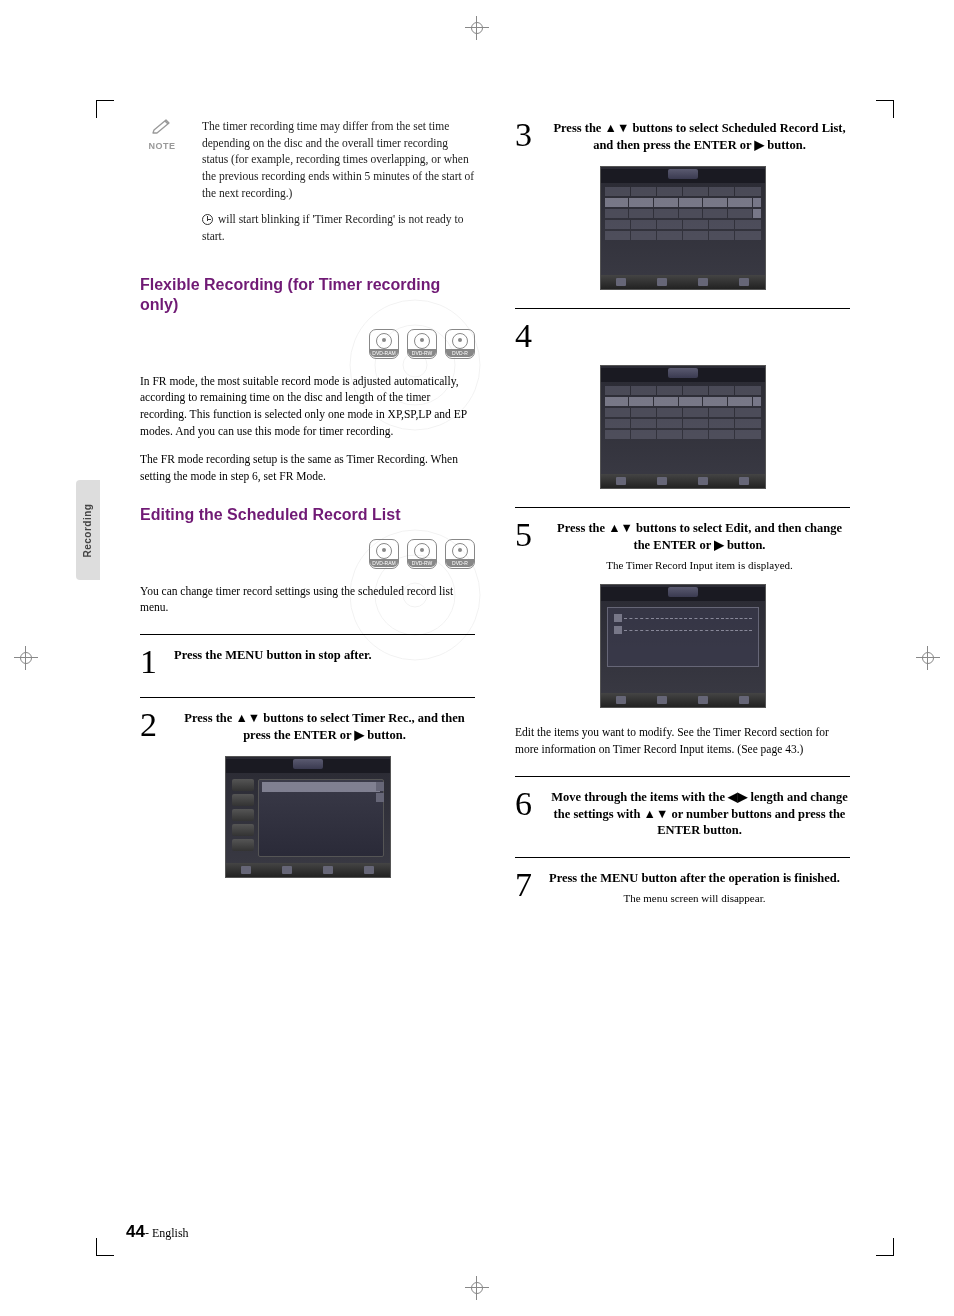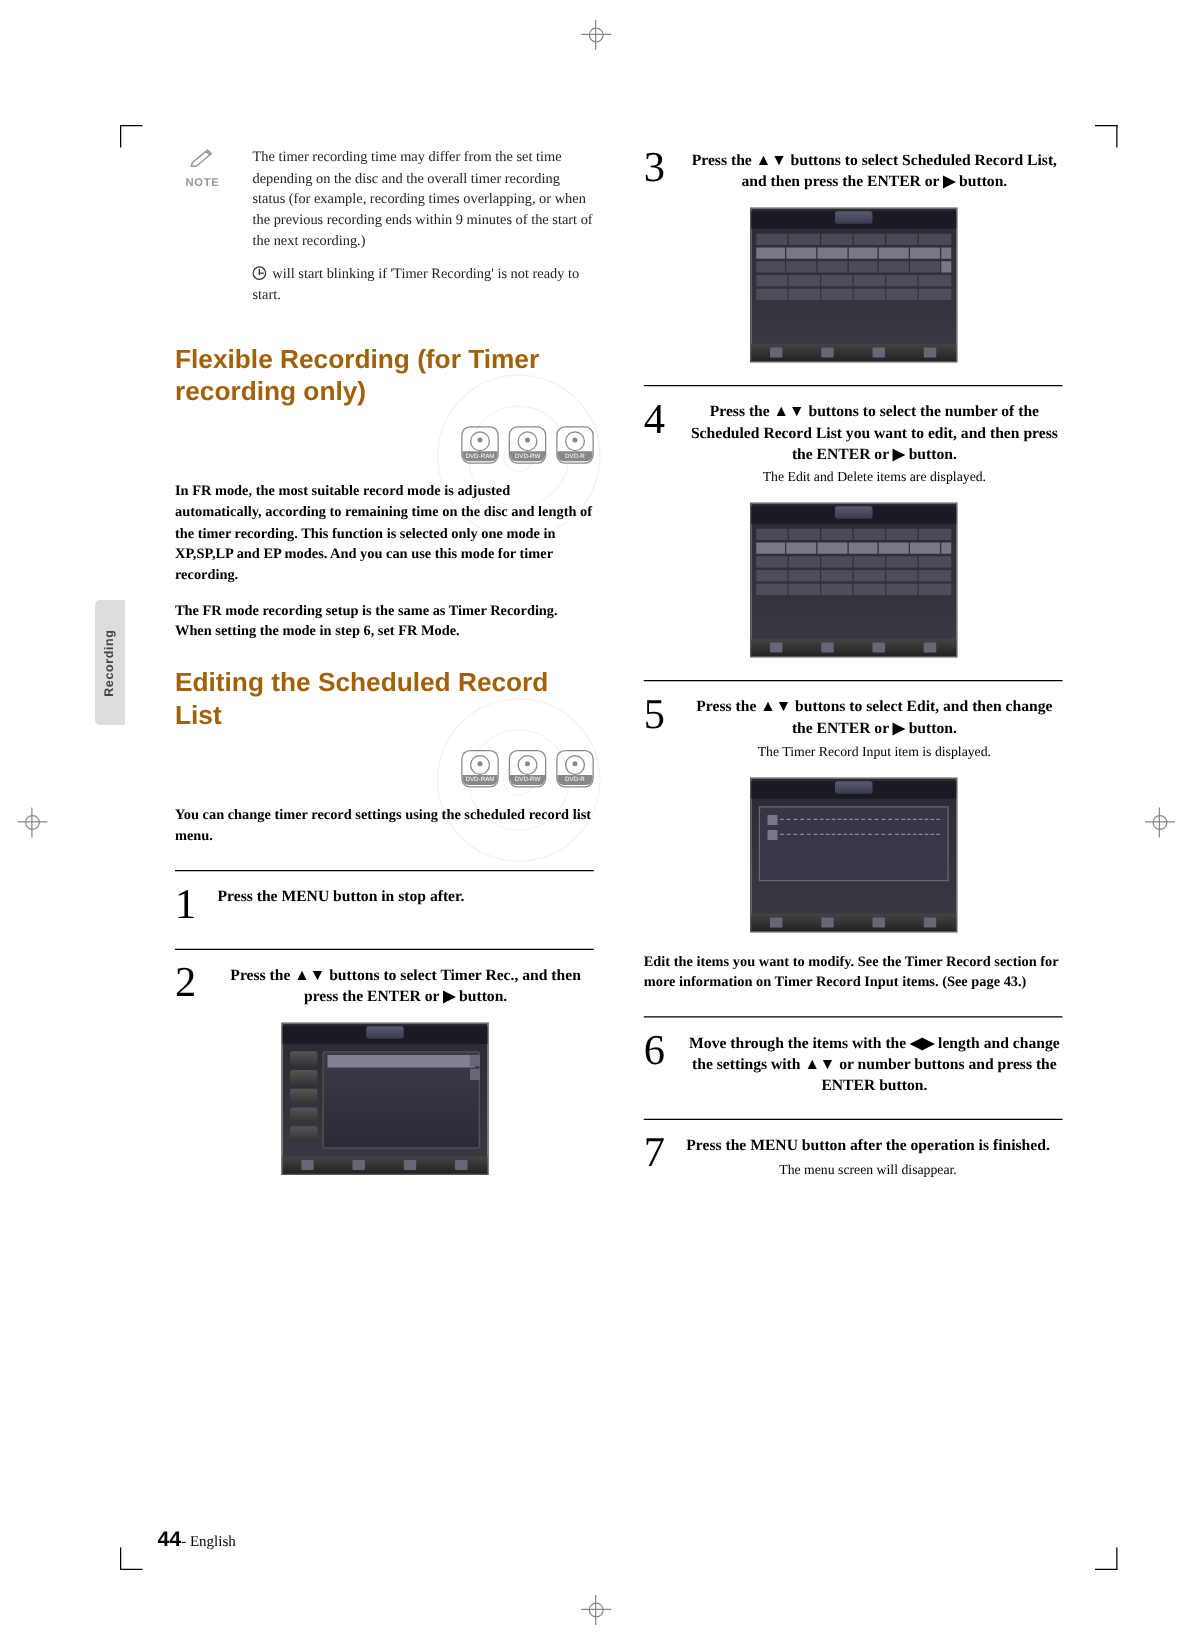--- a/index.html
+++ b/index.html
@@ -28,29 +28,29 @@
   .note-row { display: flex; gap: 18px; margin-bottom: 12px; }
   .note-icon-box { width: 44px; flex-shrink: 0; text-align: center; }
   .note-icon { font-size: 18px; color: #999; }
   .note-label { font-size: 9px; font-weight: bold; font-family: Arial, sans-serif; color: #999; margin-top: 2px; letter-spacing: 0.5px; }
   .note-text { font-size: 11.5px; line-height: 1.45; color: #222; }
   .note-body p { margin-bottom: 10px; }
   .clock-glyph { display: inline-block; width: 11px; height: 11px; border: 1px solid #333; border-radius: 50%; position: relative; vertical-align: -2px; margin-right: 2px; }
   .clock-glyph::before { content: ""; position: absolute; left: 4px; top: 1px; width: 1px; height: 5px; background: #333; }
   .clock-glyph::after { content: ""; position: absolute; left: 4px; top: 4px; width: 4px; height: 1px; background: #333; }
 
-  h2.section { font-family: Arial, Helvetica, sans-serif; font-weight: bold; font-size: 21px; line-height: 1.25; color: #a16207; margin: 20px 0 14px 0; }
+  h2.section { font-family: Arial, Helvetica, sans-serif; font-weight: bold; font-size: 16px; line-height: 1.25; color: #701a75; margin: 20px 0 14px 0; }
 
   .disc-badges { text-align: right; margin-bottom: 14px; }
   .disc { display: inline-block; width: 30px; height: 30px; border: 1.5px solid #888; border-radius: 7px; position: relative; margin-left: 4px; vertical-align: middle; }
   .disc::before { content: ""; position: absolute; top: 3px; left: 50%; transform: translateX(-50%); width: 14px; height: 14px; border: 1.5px solid #888; border-radius: 50%; }
   .disc::after { content: ""; position: absolute; top: 8px; left: 50%; transform: translateX(-50%); width: 4px; height: 4px; background: #888; border-radius: 50%; }
   .disc .dlabel { position: absolute; bottom: 1px; left: 0; right: 0; background: #888; color: #fff; font-size: 5px; font-family: Arial; text-align: center; line-height: 8px; border-radius: 0 0 5px 5px; }
 
-  p.body { font-size: 11.5px; line-height: 1.45; margin-bottom: 12px; font-weight: bold; }
+  p.body { font-size: 11.5px; line-height: 1.45; margin-bottom: 12px; }
 
   hr.step-sep { border: none; border-top: 1px solid #000; margin: 18px 0 10px 0; }
 
   .step { display: flex; gap: 10px; margin-bottom: 6px; }
   .step-num { font-family: 'Times New Roman', serif; font-size: 34px; font-weight: normal; line-height: 1; color: #000; width: 24px; flex-shrink: 0; }
   .step-text { font-size: 12.5px; font-weight: bold; line-height: 1.35; padding-top: 2px; text-align: center; }
   .step-note { font-size: 11px; font-weight: normal; margin-top: 4px; }
 
   .screenshot { margin: 12px auto 4px auto; width: 166px; background: linear-gradient(#2a2a33, #3a3a44); border: 1px solid #555; }
   .ss-title { background: #1a1a22; height: 14px; }
@@ -123,21 +123,21 @@
       <div class="note-row">
         <div class="note-icon-box">
           <div class="note-icon">
             <svg width="20" height="16" viewBox="0 0 20 16">
                 <path d="M2 12 L14 2 L17 5 L5 15 L1 15 Z M13 3 L16 6" fill="none" stroke="#999" stroke-width="1.3" stroke-linejoin="round"></path>
               </svg>
           </div>
           <div class="note-label">NOTE</div>
         </div>
         <div class="note-body note-text">
-          <p>The timer recording time may differ from the set time depending on the disc and the overall timer recording status (for example, recording times overlapping, or when the previous recording ends within 9 minutes of the start of the next recording.)</p>
+          <p>The timer recording time may differ from the set time depending on the disc and the overall timer recording status (for example, recording times overlapping, or when the previous recording ends within 5 minutes of the start of the next recording.)</p>
           <p><span class="clock-glyph"></span><span> will start blinking if 'Timer Recording' is not ready to start.</span></p>
         </div>
       </div>
 
       <div style="position:relative;">
         <div class="disc-bg" style="right:-10px; top:20px;">
           <svg width="140" height="140">
               <circle cx="70" cy="70" r="65" fill="none" stroke="#000" stroke-width="1"></circle>
               <circle cx="70" cy="70" r="40" fill="none" stroke="#000" stroke-width="1"></circle>
               <circle cx="70" cy="70" r="12" fill="none" stroke="#000" stroke-width="1"></circle>
@@ -273,24 +273,20 @@
             <div class="fb"></div>
             <div class="fb"></div>
             <div class="fb"></div>
             <div class="fb"></div>
           </div>
       </div>
 
       <hr class="step-sep">
       <div class="step">
         <div class="step-num">4</div>
-        <div class="step-text">
-          <span>Press the ▲▼ buttons to select the number of the Scheduled Record List you want to edit, and then press the ENTER or ▶ button.</span>
-          <div class="step-note">The Edit and Delete items are displayed.</div>
-        </div>
       </div>
 
       <div class="screenshot ss-table">
         <div class="ss-title">
             <div class="ss-title-bar"></div>
           </div>
         <div class="ss-body">
           <div class="trow">
               <div class="tcell"></div>
               <div class="tcell"></div>

